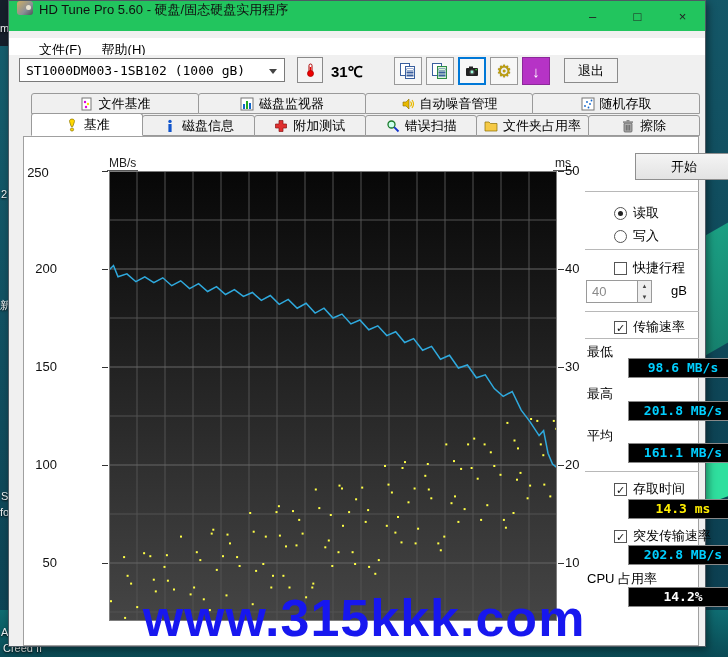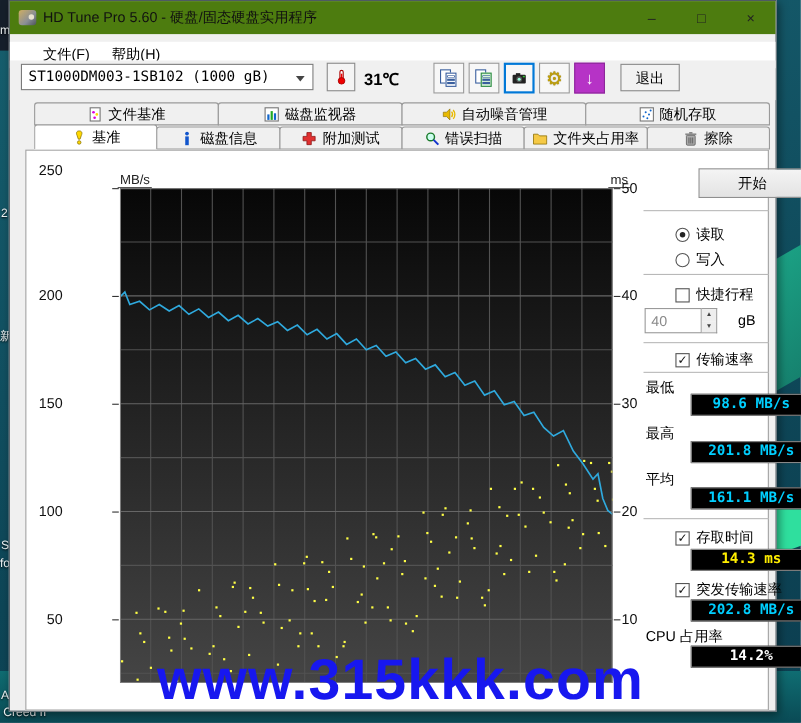--- a/index.html
+++ b/index.html
@@ -21,21 +21,21 @@
   #dl-s  { left:1px;  top:490px; }
   #dl-fo { left:0px;  top:506px; }
   #dl-a  { left:1px;  top:626px; }
   #desk-bottom-label { position:absolute; left:3px; top:642px; color:#f2f6f7; font-size:11px; text-shadow:0 1px 2px #000; }
 
   
   #win { position:absolute; left:8px; top:0; width:698px; height:647px;
     background:#f0f0f0; border:1px solid #4e5a63; box-shadow:2px 3px 8px rgba(0,0,0,.45); }
 
   
-  #titlebar { position:absolute; left:0; top:0; width:100%; height:30px; background:#4d7c0f; display:flex; align-items:center; }
+  #titlebar { position:absolute; left:0; top:0; width:100%; height:30px; background:#22c55e; display:flex; align-items:flex-start; }
   #app-icon { width:16px; height:14px; margin:0 6px 0 8px; background:linear-gradient(135deg,#cfae62,#8a8f96 60%,#4c5258); border-radius:3px; position:relative; flex:0 0 auto; }
   #app-icon:after{ content:""; position:absolute; right:2px; top:4px; width:5px; height:5px; border-radius:50%; background:#e8e2cf; }
   #win-title { font-size:13px; color:#111; white-space:nowrap; }
   #win-btns { margin-left:auto; display:flex; height:30px; }
   .win-btn { width:45px; height:30px; display:flex; align-items:center; justify-content:center; font-size:13px; color:#222; }
 
   
   #menubar { position:absolute; left:0; top:37px; width:100%; height:24px; background:#fff; display:flex; align-items:center; padding-left:22px; gap:4px; }
   .menu-item { padding:2px 8px; font-size:13px; }
 
@@ -496,21 +496,21 @@
   <div class="check-row" style="top:526px">
     <span class="cbox">✓</span>
     <span>突发传输速率</span>
   </div>
   <div class="lcd" style="top:544px">202.8 MB/s</div>
 
   <div class="rp-label" style="top:569px">CPU 占用率</div>
   <div class="lcd white" style="top:586px">14.2%</div>
 
 <div id="ticks-layer" style="position: absolute; inset: 0px;">
-      <div class="tickL" style="top: 146px;">250</div>
+      <div class="tickL" style="top: 164px; text-align: center;">250</div>
       <div class="dash" style="top: 170px; left: 93px;"></div>
       <div class="tickL" style="top: 260px;">200</div>
       <div class="dash" style="top: 268px; left: 93px;"></div>
       <div class="tickL" style="top: 358px;">150</div>
       <div class="dash" style="top: 366px; left: 93px;"></div>
       <div class="tickL" style="top: 456px;">100</div>
       <div class="dash" style="top: 464px; left: 93px;"></div>
       <div class="tickL" style="top: 554px;">50</div>
       <div class="dash" style="top: 562px; left: 93px;"></div>
       <div class="tickR" style="top: 162px;">50</div>

